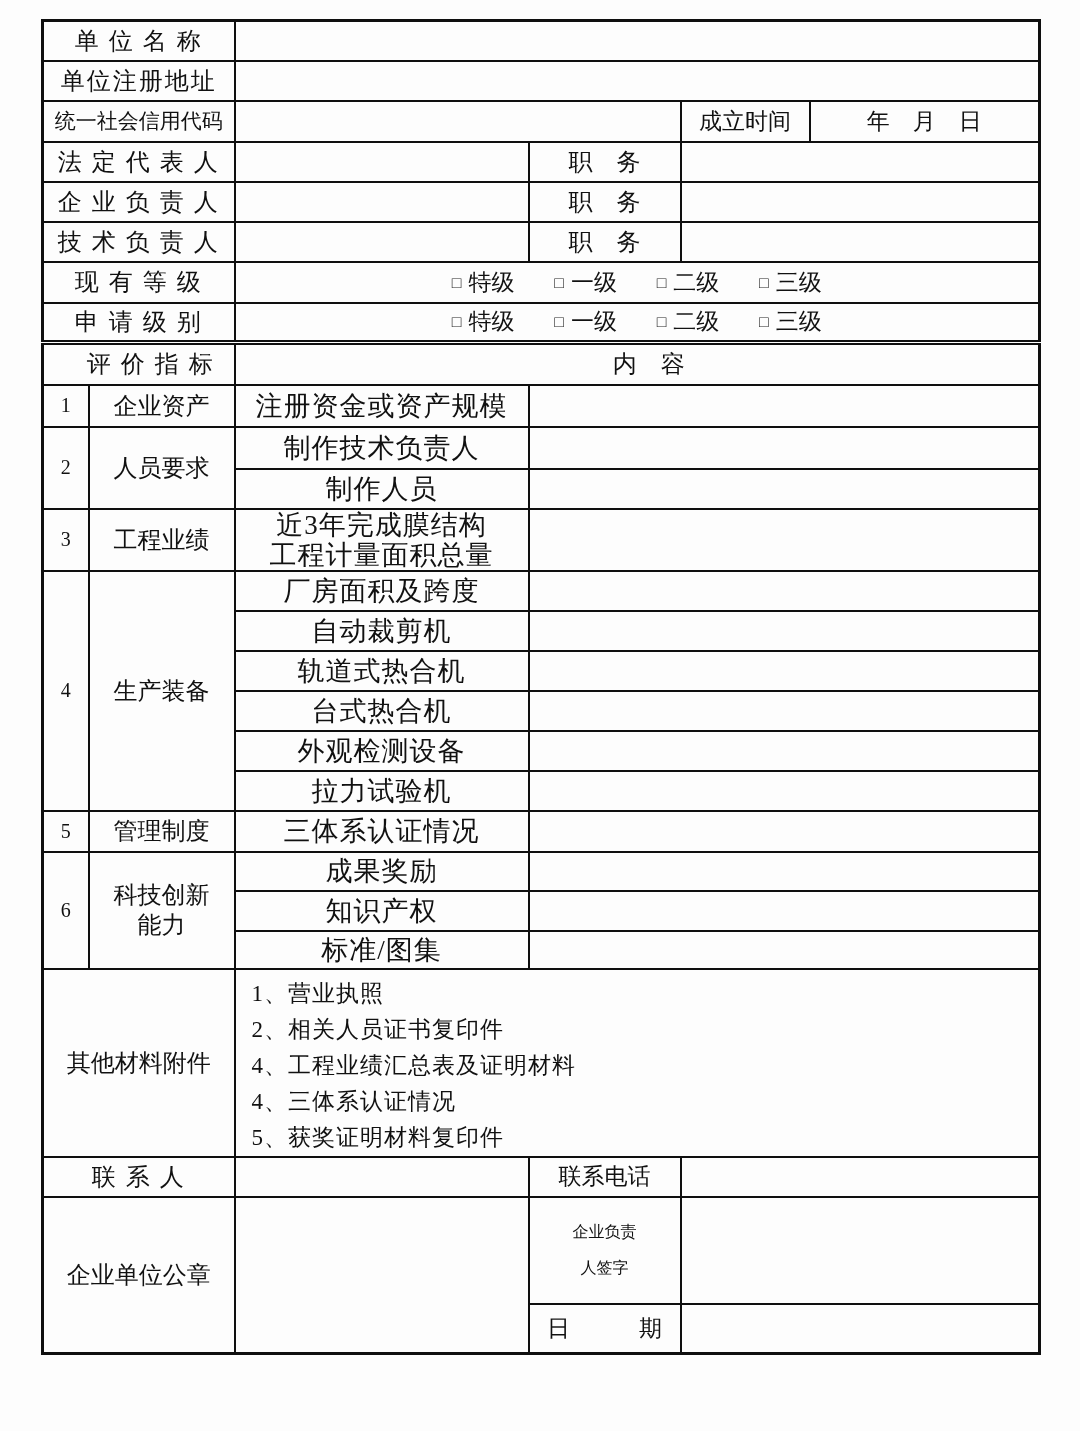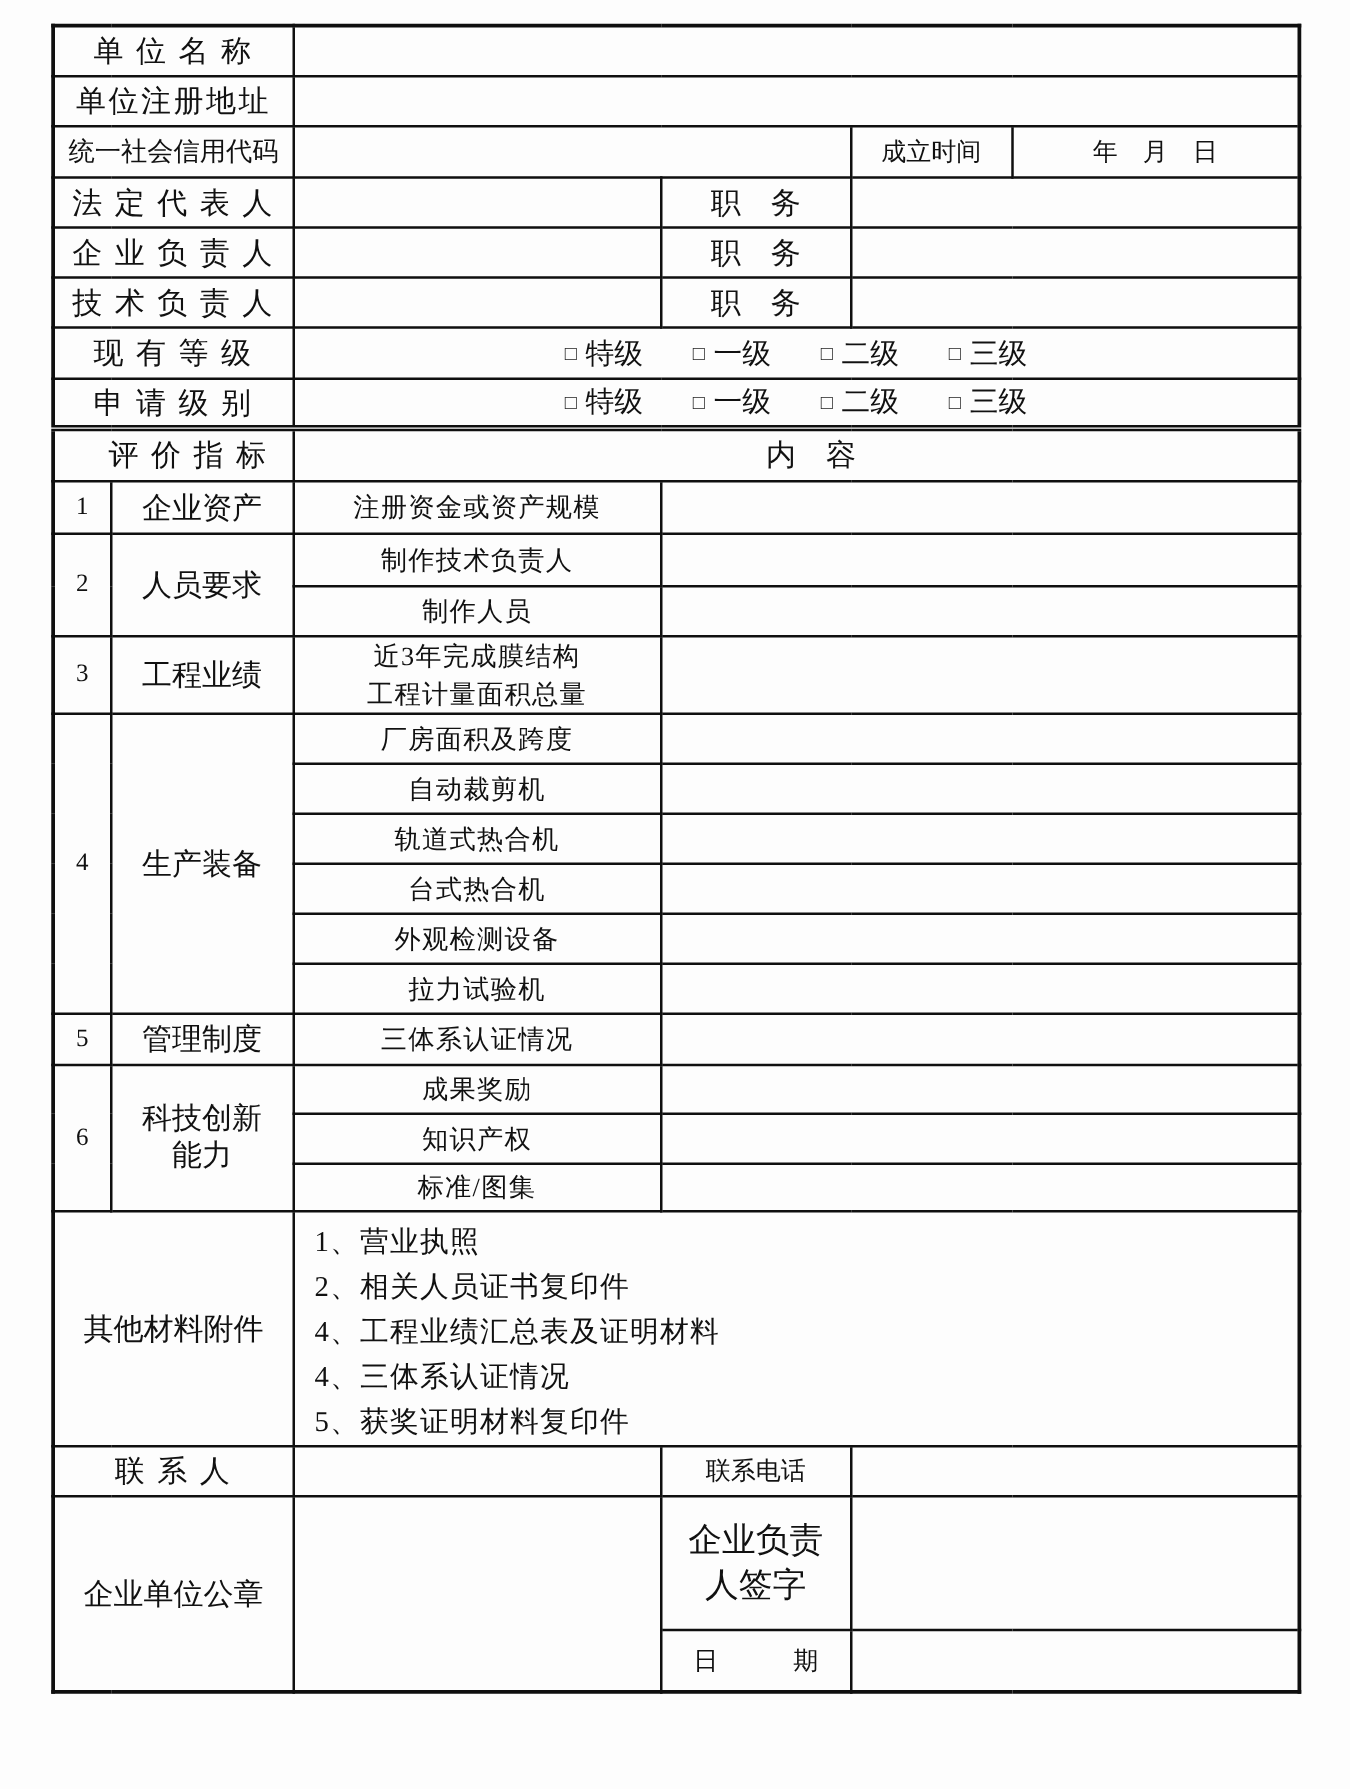--- a/index.html
+++ b/index.html
@@ -19,30 +19,30 @@
     margin:19px 0 0 41px;width:997px;
     border:3px solid #0f0f0f;
   }
   td{
     border:2px solid #0f0f0f;text-align:center;vertical-align:middle;
     font-size:24px;padding:0;overflow:hidden;
   }
   .lbl{letter-spacing:2px;}
   .small{font-size:21px;letter-spacing:0;}
   .num{font-size:20px;}
-  .sub{font-size:21px;letter-spacing:1px;margin-top:48px;}
-  .mid{font-size:20px;text-align:center;}
+  .sub{font-size:27px;letter-spacing:1px;margin-top:48px;}
+  .mid{font-size:23px;text-align:center;}
   .cbrow{font-size:23px;}
   .cbrow .opt{display:inline-block;margin:0 17px;white-space:nowrap;}
   .cb{font-size:16px;vertical-align:2px;margin-right:7px;color:#1c1c1c;}
   .dbl-top{border-top:5px double #0f0f0f;padding-left:24px;}
   .two-line div{line-height:30px;}
   .attach-cell{text-align:left;padding:6px 0 0 16px;font-size:23px;}
   .attach-cell div{line-height:36px;letter-spacing:1px;}
-  .sign-cell div{line-height:36px;font-size:27px;text-align:center;}
+  .sign-cell div{line-height:36px;font-size:16px;text-align:center;}
 </style>
 </head>
 <body>
 
 <div class="page">
 
 
   <table class="form">
     <colgroup>
       <col style="width:46px">

